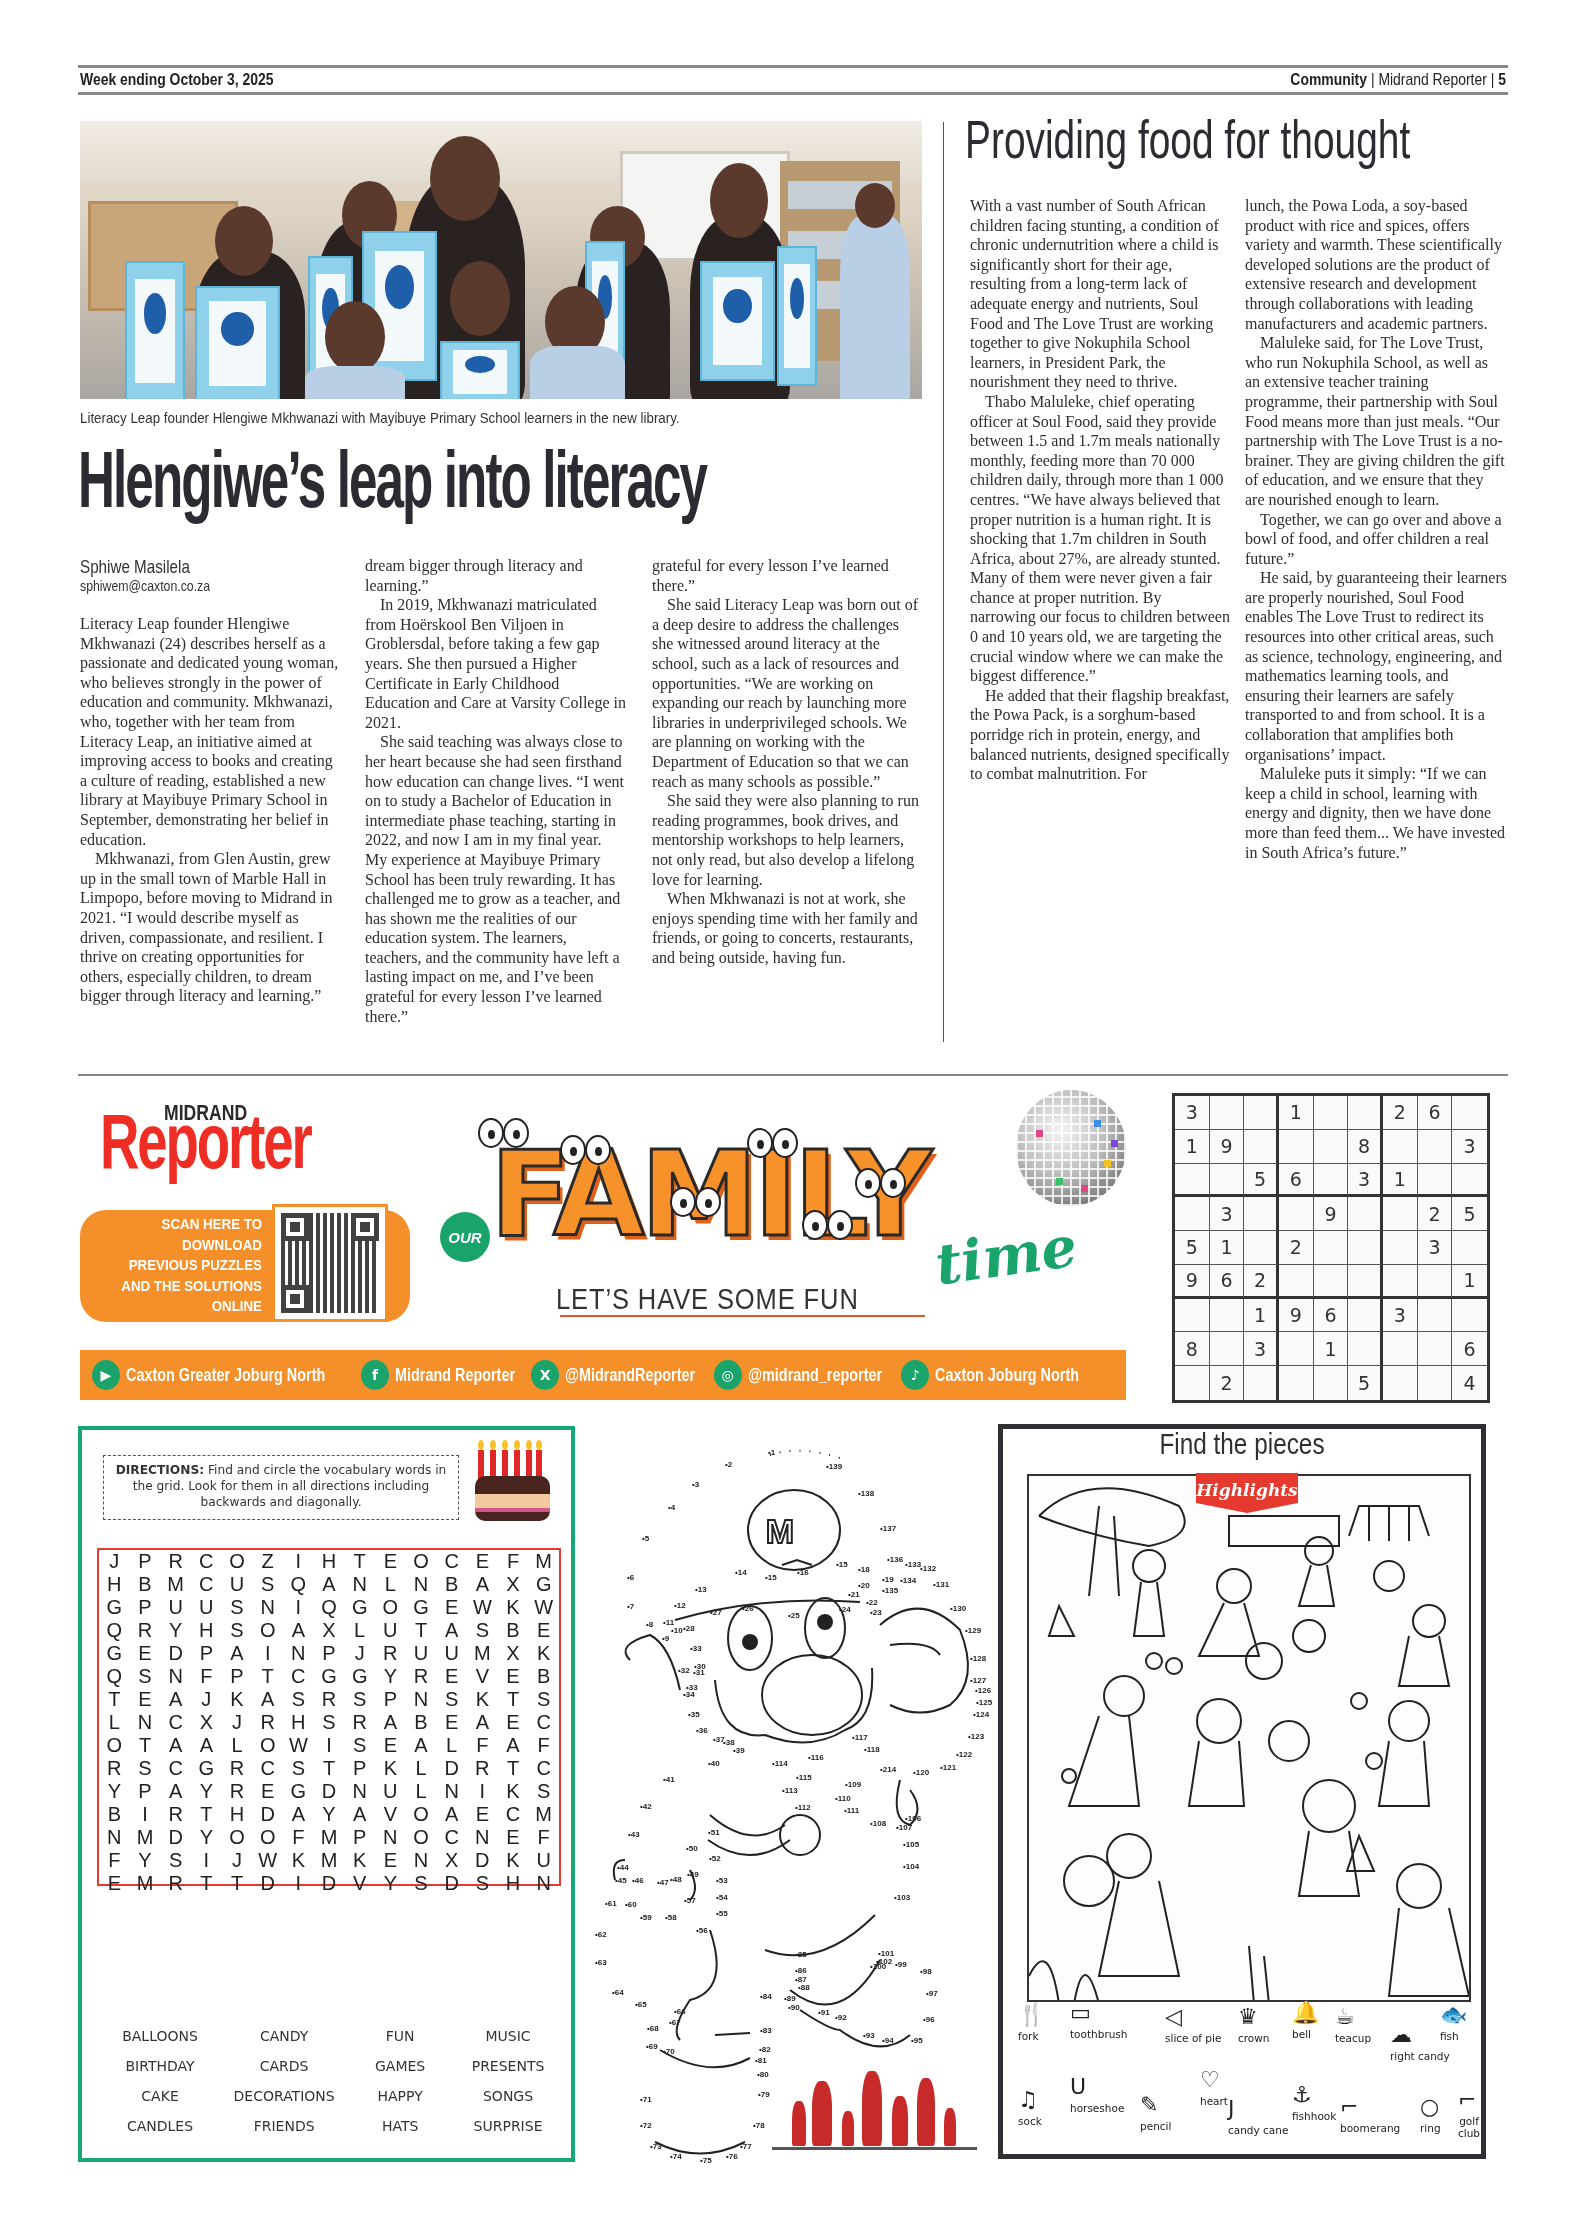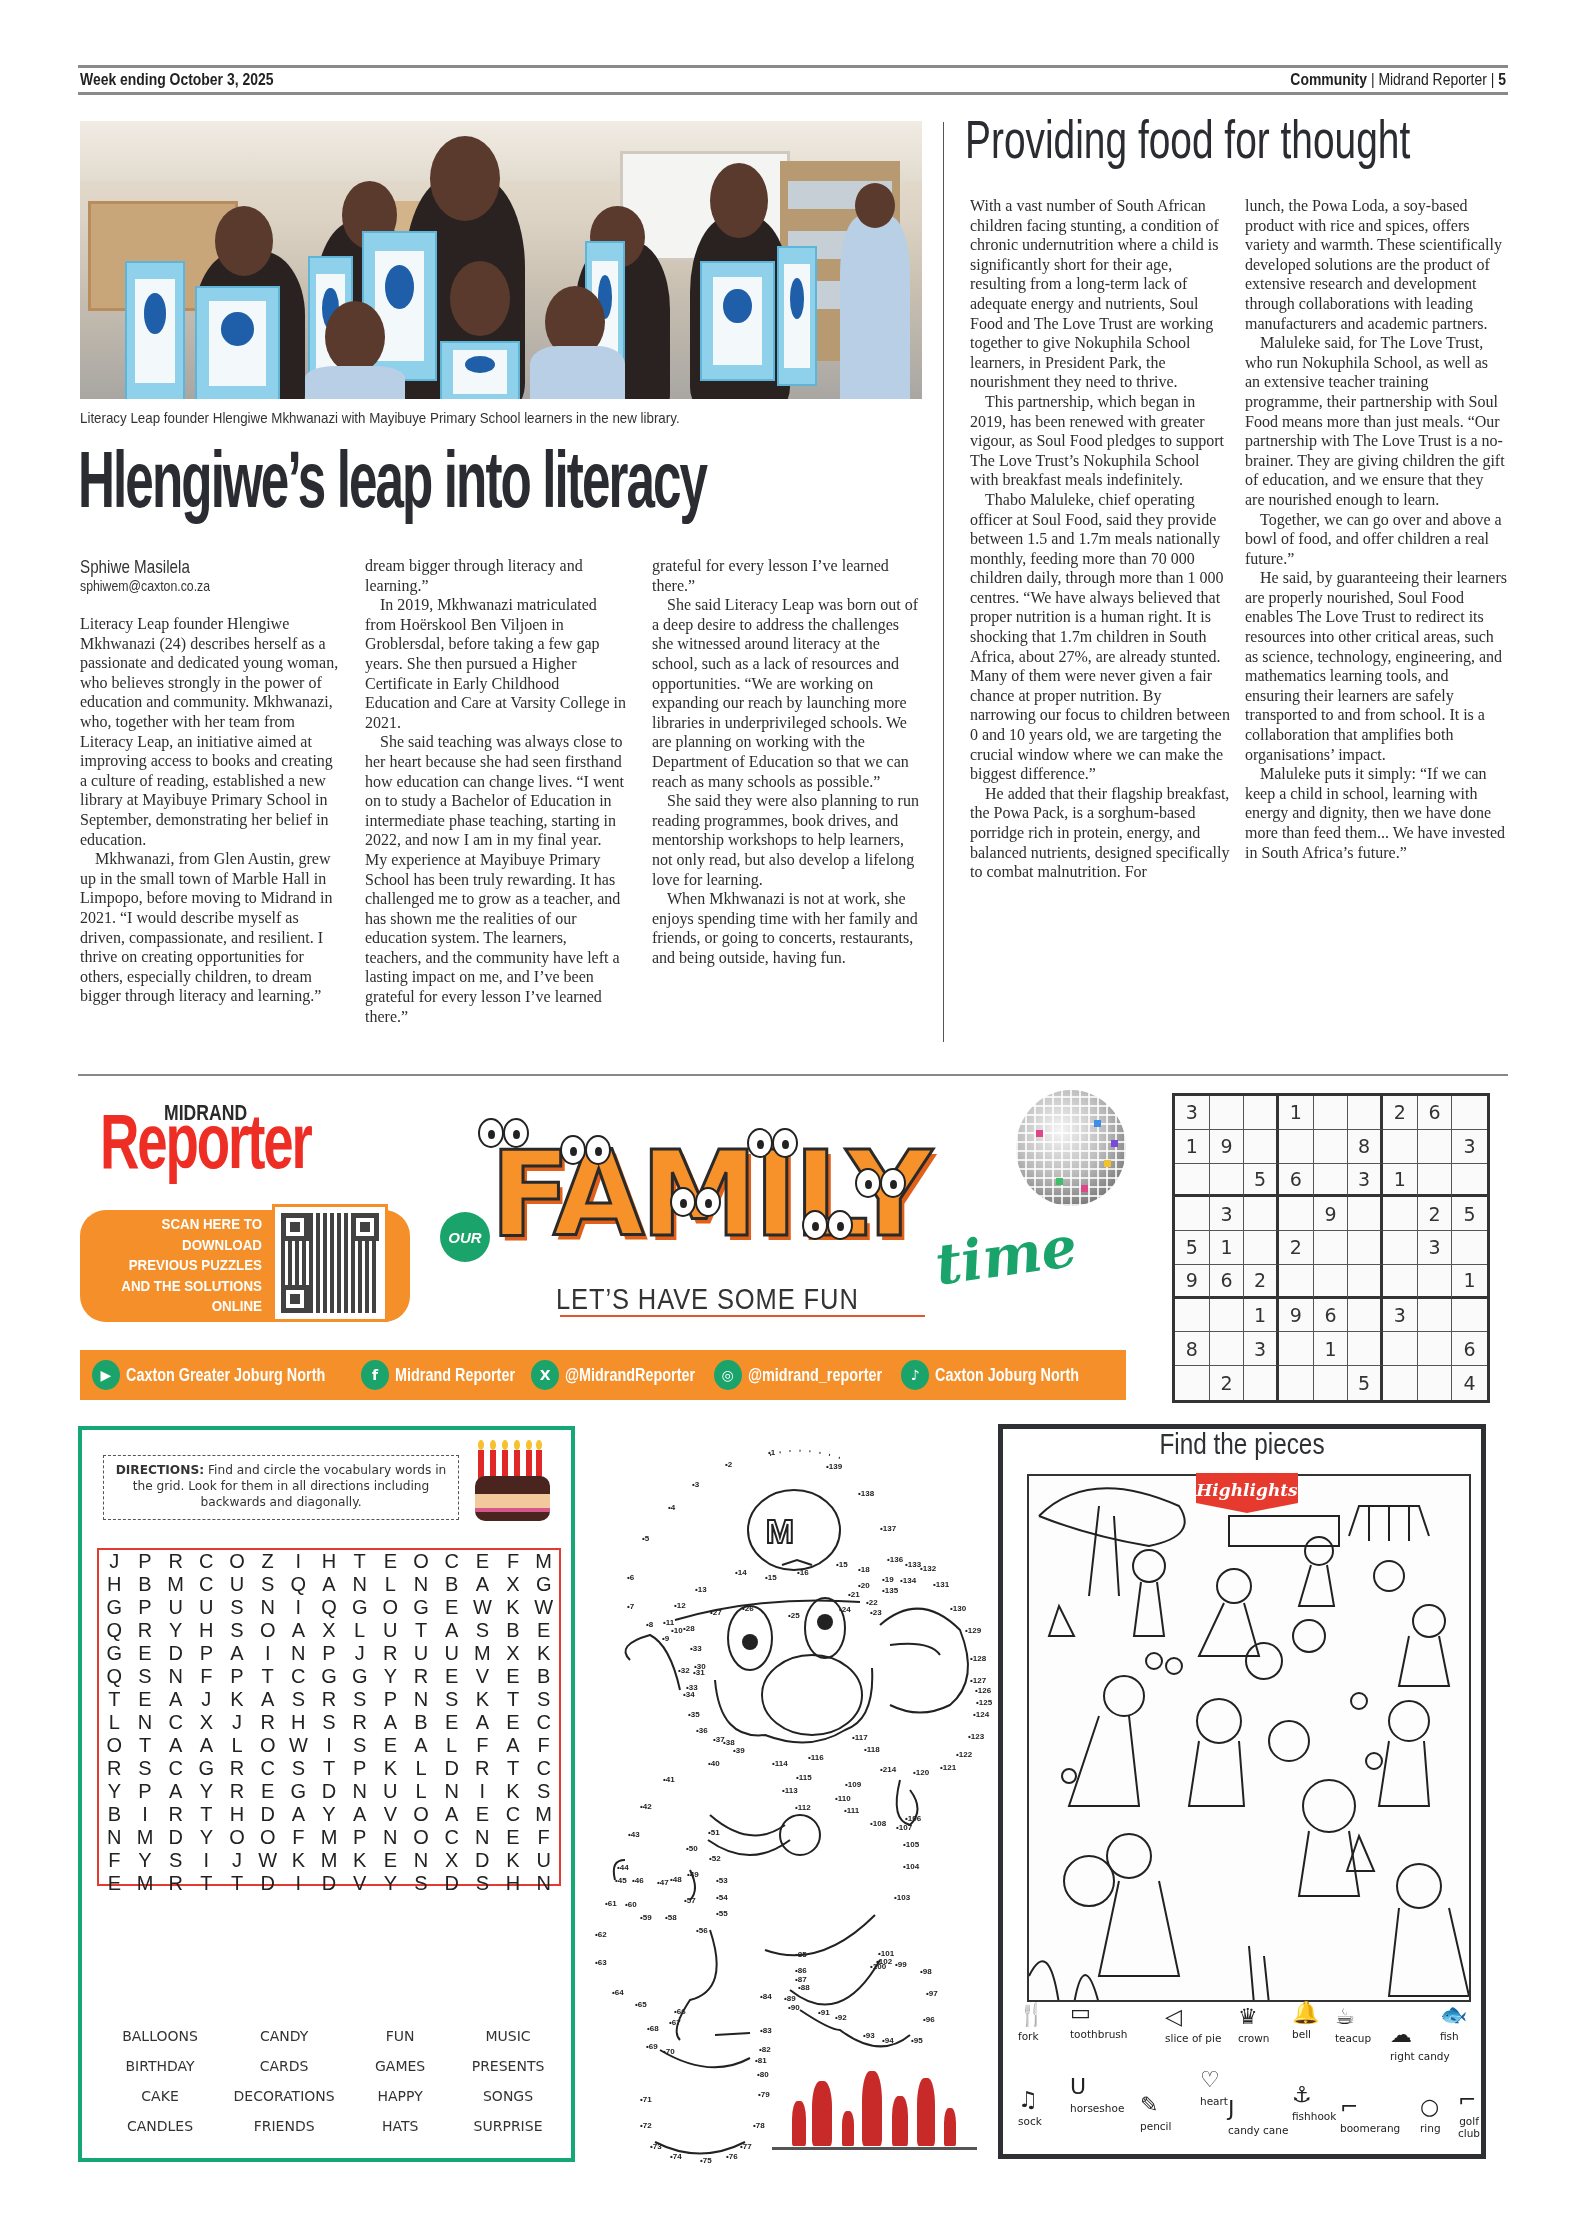--- a/index.html
+++ b/index.html
@@ -210,21 +210,20 @@
   <p>She said Literacy Leap was born out of a deep desire to address the challenges she witnessed around literacy at the school, such as a lack of resources and opportunities. “We are working on expanding our reach by launching more libraries in underprivileged schools. We are planning on working with the Department of Education so that we can reach as many schools as possible.”</p>
   <p>She said they were also planning to run reading programmes, book drives, and mentorship workshops to help learners, not only read, but also develop a lifelong love for learning.</p>
   <p>When Mkhwanazi is not at work, she enjoys spending time with her family and friends, or going to concerts, restaurants, and being outside, having fun.</p>
 </div>
 
 <div class="vsep"></div>
 
 <div class="headline-right">Providing food for thought</div>
 <div class="col" style="left:970px;top:196px;width:260px;height:848px;overflow:hidden;">
   <p class="noind">With a vast number of South African children facing stunting, a condition of chronic undernutrition where a child is significantly short for their age, resulting from a long-term lack of adequate energy and nutrients, Soul Food and The Love Trust are working together to give Nokuphila School learners, in President Park, the nourishment they need to thrive.</p>
-  <p>This partnership, which began in 2019, has been renewed with greater vigour, as Soul Food pledges to support The Love Trust’s Nokuphila School with breakfast meals indefinitely.</p>
   <p>Thabo Maluleke, chief operating officer at Soul Food, said they provide between 1.5 and 1.7m meals nationally monthly, feeding more than 70 000 children daily, through more than 1 000 centres. “We have always believed that proper nutrition is a human right. It is shocking that 1.7m children in South Africa, about 27%, are already stunted. Many of them were never given a fair chance at proper nutrition. By narrowing our focus to children between 0 and 10 years old, we are targeting the crucial window where we can make the biggest difference.”</p>
   <p>He added that their flagship breakfast, the Powa Pack, is a sorghum-based porridge rich in protein, energy, and balanced nutrients, designed specifically to combat malnutrition. For</p>
 </div>
 <div class="col" style="left:1245px;top:196px;width:262px;height:848px;overflow:hidden;">
   <p class="noind">lunch, the Powa Loda, a soy-based product with rice and spices, offers variety and warmth. These scientifically developed solutions are the product of extensive research and development through collaborations with leading manufacturers and academic partners.</p>
   <p>Maluleke said, for The Love Trust, who run Nokuphila School, as well as an extensive teacher training programme, their partnership with Soul Food means more than just meals. “Our partnership with The Love Trust is a no-brainer. They are giving children the gift of education, and we ensure that they are nourished enough to learn.</p>
   <p>Together, we can go over and above a bowl of food, and offer children a real future.”</p>
   <p>He said, by guaranteeing their learners are properly nourished, Soul Food enables The Love Trust to redirect its resources into other critical areas, such as science, technology, engineering, and mathematics learning tools, and ensuring their learners are safely transported to and from school. It is a collaboration that amplifies both organisations’ impact.</p>
   <p>Maluleke puts it simply: “If we can keep a child in school, learning with energy and dignity, then we have done more than feed them... We have invested in South Africa’s future.”</p>
 </div>

